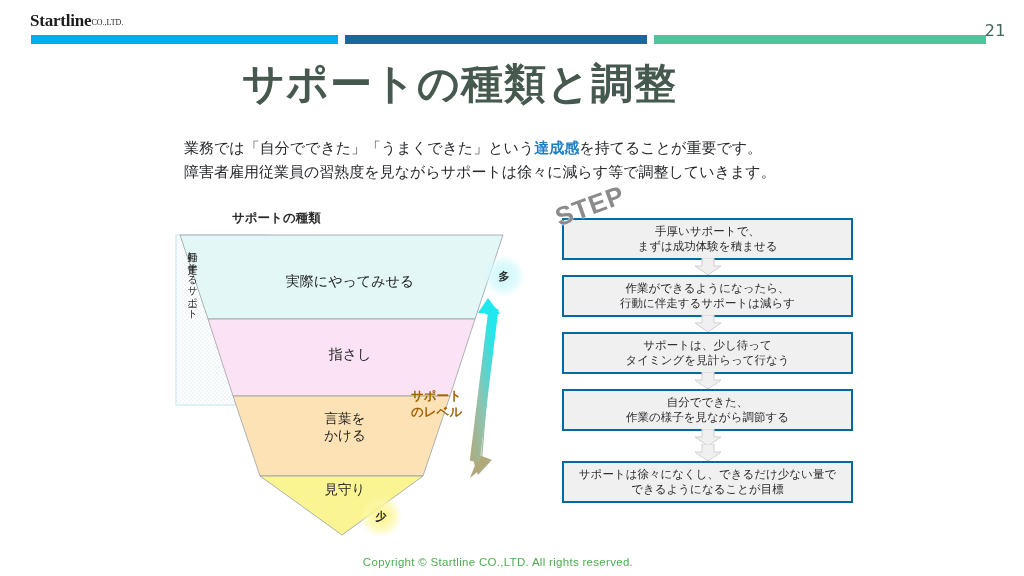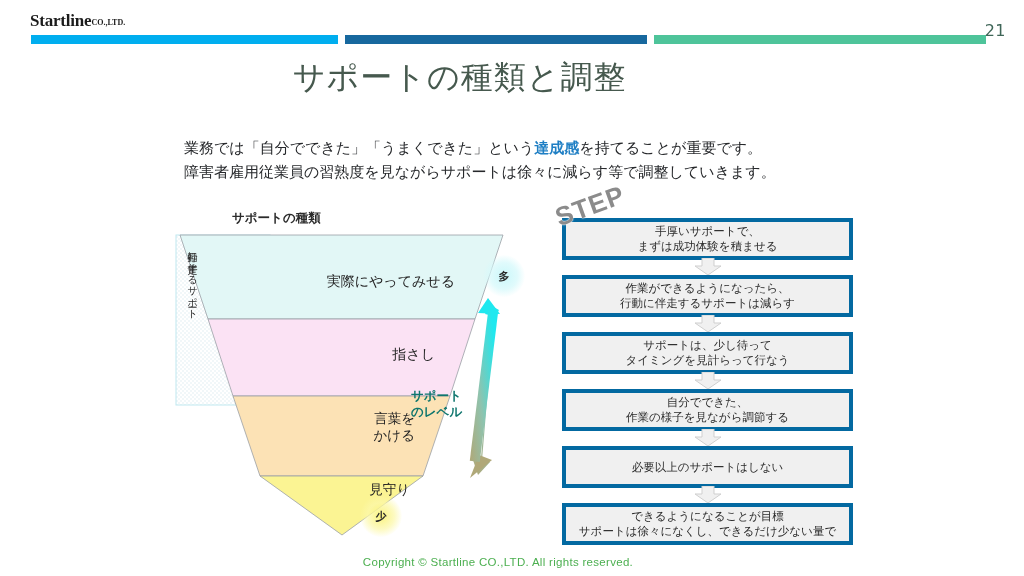--- a/index.html
+++ b/index.html
@@ -23,21 +23,21 @@
     top: 11px;
     font-family: "Liberation Serif", "DejaVu Serif", serif;
     font-weight: bold;
     font-size: 17px;
     color: #1b1b1b;
     letter-spacing: -0.2px;
     white-space: nowrap;
   }
   .logo .suffix {
     font-size: 8px;
-    font-weight: bold;
+    font-weight: normal;
     letter-spacing: 0px;
     vertical-align: 1px;
   }
   .bar {
     position: absolute;
     top: 35px;
     height: 9px;
   }
   .bar-1 { left: 31px;  width: 307px; background: #00aeef; }
   .bar-2 { left: 345px; width: 302px; background: #17689e; }
@@ -53,24 +53,24 @@
     letter-spacing: 0.5px;
   }
 
   
   .slide-title {
     position: absolute;
     left: 0;
     top: 56px;
     width: 919px;
     text-align: center;
-    font-size: 32px;
+    font-size: 42px;
     color: #46594e;
     letter-spacing: 1px;
-    font-weight: normal;
+    font-weight: bold;
   }
 
   
   .lead {
     position: absolute;
     left: 184px;
     top: 136px;
     font-size: 15px;
     line-height: 24px;
     color: #26282b;
@@ -96,21 +96,21 @@
     font-weight: bold;
     color: #2b2b2b;
   }
   .funnel-svg {
     position: absolute;
     left: 0;
     top: 0;
   }
   .funnel-label {
     position: absolute;
-    text-align: right;
+    text-align: center;
     font-size: 14px;
     color: #242424;
     line-height: 17px;
     pointer-events: none;
   }
   .fl-1 { left: 75px; top: 63px;  width: 210px; }
   .fl-2 { left: 95px; top: 136px; width: 170px; }
   .fl-3 { left: 105px; top: 200px; width: 140px; font-size: 13.5px; }
   .fl-4 { left: 110px; top: 271px; width: 130px; font-size: 13.5px; }
 
@@ -148,21 +148,21 @@
     left: 190px; top: 285px;
     background: radial-gradient(circle, rgba(250,243,120,0.95) 0%, rgba(252,248,170,0.72) 45%, rgba(255,255,255,0) 72%);
   }
 
   .level-label {
     position: absolute;
     left: 241px;
     top: 178px;
     font-size: 12.5px;
     font-weight: bold;
-    color: #0f766e;
+    color: #a16207;
     line-height: 16px;
     white-space: nowrap;
   }
 
   
   .steps {
     position: absolute;
     left: 562px;
     top: 218px;
     width: 291px;
@@ -180,21 +180,21 @@
     font-family: "Liberation Sans", sans-serif;
     z-index: 3;
     text-shadow: 0 0 1px #ffffff, 0 0 2px #ffffff;
   }
   .step-box {
     position: relative;
     width: 291px;
     height: 42px;
     box-sizing: border-box;
     background: #f0f0f0;
-    border: 4px solid #0369a1;
+    border: 2px solid #0369a1;
     display: flex;
     align-items: center;
     justify-content: center;
     text-align: center;
     font-size: 11.5px;
     line-height: 15px;
     color: #2b2b2b;
   }
   .step-gap {
     height: 15px;
@@ -334,32 +334,27 @@
       <div>自分でできた、</div>
       <div>作業の様子を見ながら調節する</div>
     </div>
   </div>
   <div class="step-gap">
     <svg class="step-arrow" width="30" height="17" viewBox="0 0 30 17">
       <polygon points="9,0 21,0 21,8 28,8 15,17 2,8 9,8" fill="#f0f0f0" stroke="#cfcfcf" stroke-width="1"></polygon>
     </svg>
   </div>
 
-  <div class="step-box">
-    <div>
-      <div>必要以上のサポートはしない</div>
-    </div>
-  </div>
-  <div class="step-gap">
-    <svg class="step-arrow" width="30" height="17" viewBox="0 0 30 17">
-      <polygon points="9,0 21,0 21,8 28,8 15,17 2,8 9,8" fill="#f0f0f0" stroke="#cfcfcf" stroke-width="1"></polygon>
-    </svg>
-  </div>
-
-  <div class="step-box">
-    <div>
+  <div class="step-gap">
+    <svg class="step-arrow" width="30" height="17" viewBox="0 0 30 17">
+      <polygon points="9,0 21,0 21,8 28,8 15,17 2,8 9,8" fill="#f0f0f0" stroke="#cfcfcf" stroke-width="1"></polygon>
+    </svg>
+  </div>
+
+  <div class="step-box">
+    <div>
+      <div>サポートは徐々になくし、できるだけ少ない量で</div>
       <div>できるようになることが目標</div>
-      <div>サポートは徐々になくし、できるだけ少ない量で</div>
     </div>
   </div>
 </div>
 
 <div class="footer">Copyright © Startline CO.,LTD. All rights reserved.</div>
 
 </body></html>

